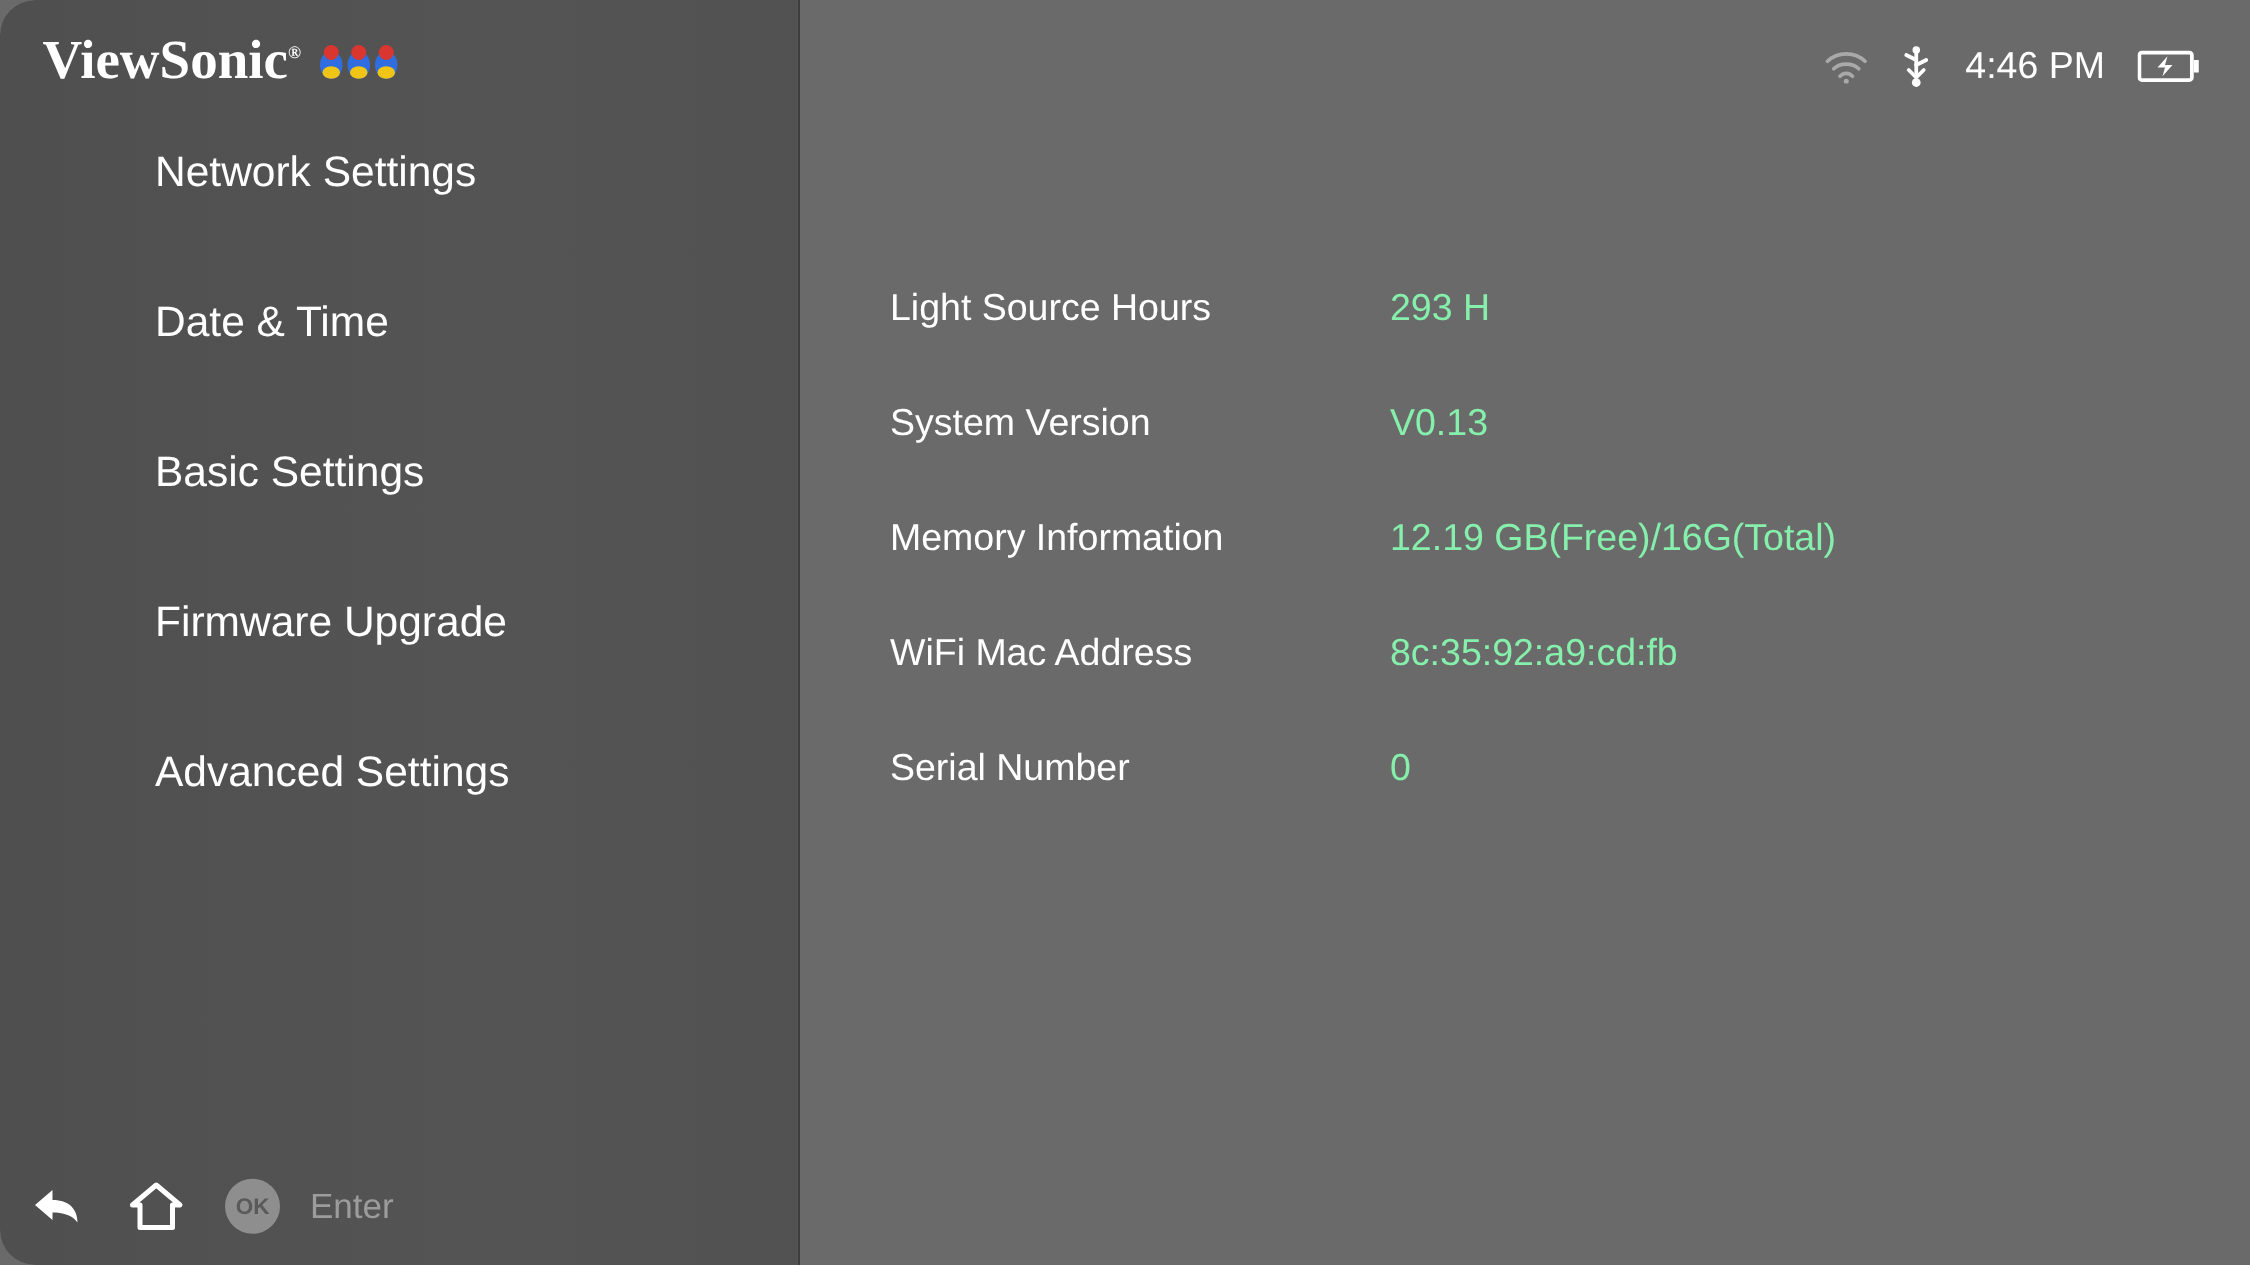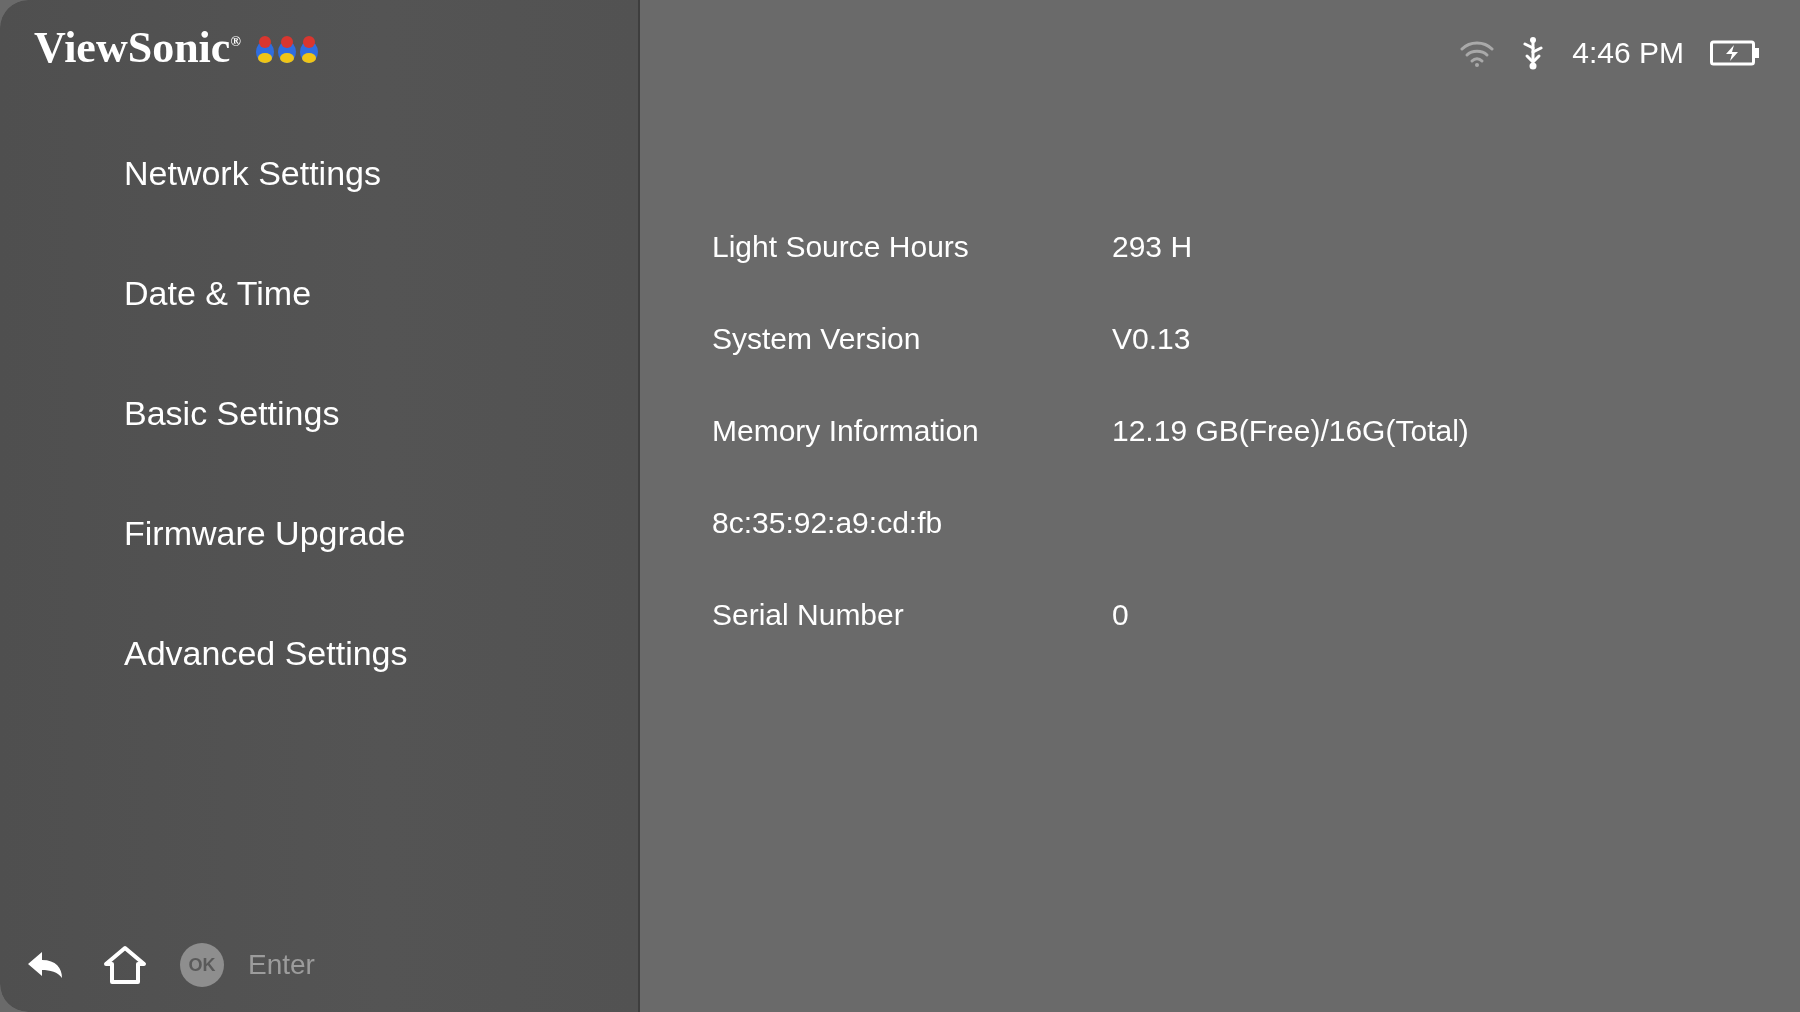--- a/index.html
+++ b/index.html
@@ -45,21 +45,21 @@
   .menu {
     margin-top:46px;
     display:flex;
     flex-direction:column;
     gap:46px;
     padding-left:70px;
   }
   .menu-item {
     position:relative;
     display:flex;
-    align-items:flex-end;
+    align-items:flex-start;
     height:74px;
     font-size:34px;
     color:#ffffff;
     padding-left:54px;
     cursor:pointer;
   }
   .menu-item.selected {
     background:linear-gradient(90deg,#5a6c82 0%, #3a5fa7 55%, #3a5fa7 100%);
     border-radius:50px;
     width:450px;
@@ -112,21 +112,21 @@
     display:flex;
     align-items:center;
   }
   .info-label {
     width:400px;
     font-size:30px;
     color:#ffffff;
   }
   .info-value {
     font-size:30px;
-    color:#ffffff;
+    color:#86efac;
   }
 </style>
 </head>
 <body>
 
 <div class="sidebar">
   <div class="logo-row">
     <span class="brand"><span>ViewSonic</span><span class="reg">®</span></span>
     <span class="birds">
       <svg width="72" height="40" viewBox="0 0 72 40">
@@ -224,20 +224,21 @@
     </div>
     <div class="info-row">
       <div class="info-label">System Version</div>
       <div class="info-value">V0.13</div>
     </div>
     <div class="info-row">
       <div class="info-label">Memory Information</div>
       <div class="info-value">12.19 GB(Free)/16G(Total)</div>
     </div>
     <div class="info-row">
+      <div class="info-label">WiFi Mac Address</div>
       <div class="info-value">8c:35:92:a9:cd:fb</div>
     </div>
     <div class="info-row">
       <div class="info-label">Serial Number</div>
       <div class="info-value">0</div>
     </div>
   </div>
 
 </div>
 

